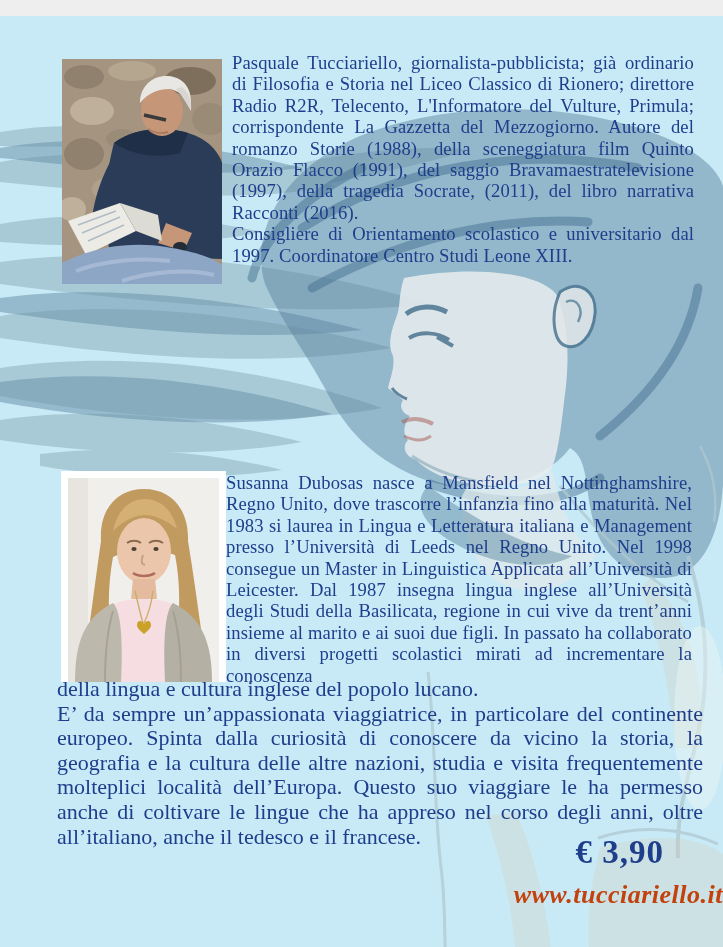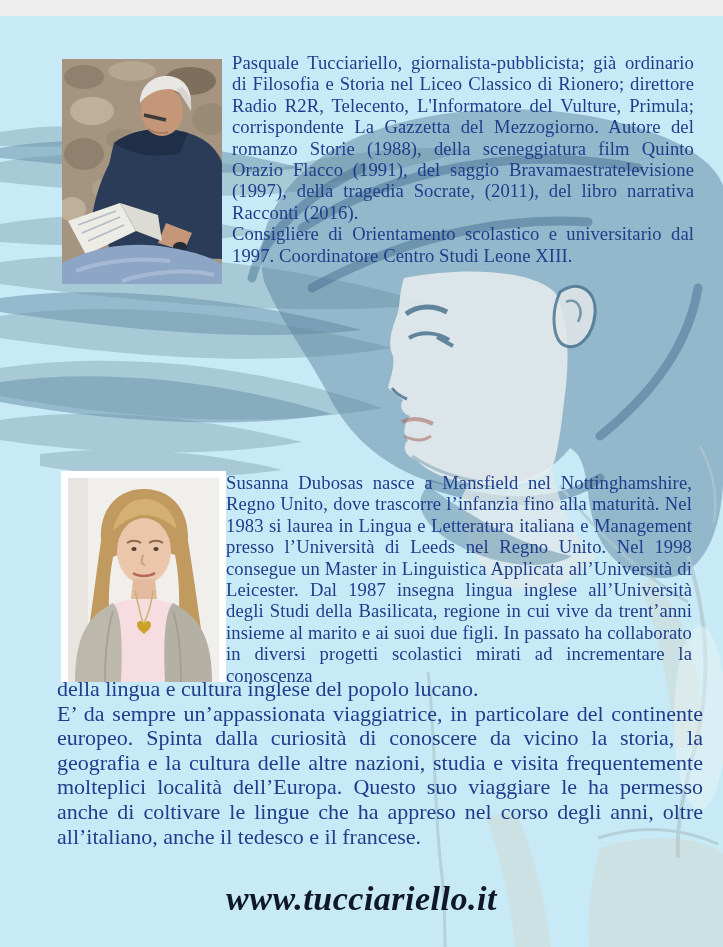--- a/index.html
+++ b/index.html
@@ -38,26 +38,26 @@
   .price{
     position:absolute;
     top:818px;right:59px;
     font-size:33px;
     font-weight:bold;
     letter-spacing:1px;
   }
   .website{
     position:absolute;
     top:864px;left:0;width:100%;
-    text-align:center;
-    font-size:34px;
+    text-align:right;
+    font-size:26px;
     font-weight:bold;
     font-style:italic;
     letter-spacing:0.5px;
-    color:#0f172a;
+    color:#c2410c;
     text-decoration:none;
   }
 </style>
 </head>
 <body>
 
 <div id="cover">
 
   <svg id="artwork" viewBox="0 0 723 947" width="723" height="947" aria-hidden="true">
 
@@ -229,16 +229,17 @@
     <div class="p2">Consigliere di Orientamento scolastico e universitario dal 1997.  Coordinatore Centro Studi Leone XIII.</div>
   </div>
 
   <div id="bio2" class="bio">Susanna Dubosas nasce a Mansfield nel Nottinghamshire, Regno Unito, dove trascorre l’infanzia fino alla maturità. Nel 1983 si laurea in Lingua e Letteratura italiana e Management presso l’Università di Leeds nel Regno Unito. Nel 1998 consegue un Master in Linguistica Applicata all’Università di Leicester. Dal 1987 insegna lingua inglese all’Università degli Studi della Basilicata, regione in cui vive da trent’anni insieme al marito e ai suoi due figli. In passato ha collaborato in diversi progetti scolastici mirati ad incrementare la conoscenza</div>
 
   <div id="bottom-text">
     <div id="bio2-cont">della lingua e cultura inglese del popolo lucano.</div>
     <div>E’ da sempre un’appassionata viaggiatrice, in particolare del continente europeo. Spinta dalla curiosità di conoscere da vicino la storia, la geografia e la cultura delle altre nazioni, studia e visita frequentemente molteplici località dell’Europa. Questo suo viaggiare le ha permesso anche di coltivare le lingue che ha appreso nel corso degli anni, oltre all’italiano, anche il tedesco e il francese.</div>
   </div>
 
+  <div class="price">€ 3,90</div>
 
   <div class="website">www.tucciariello.it</div>
 
 </div>
 
 </body></html>

